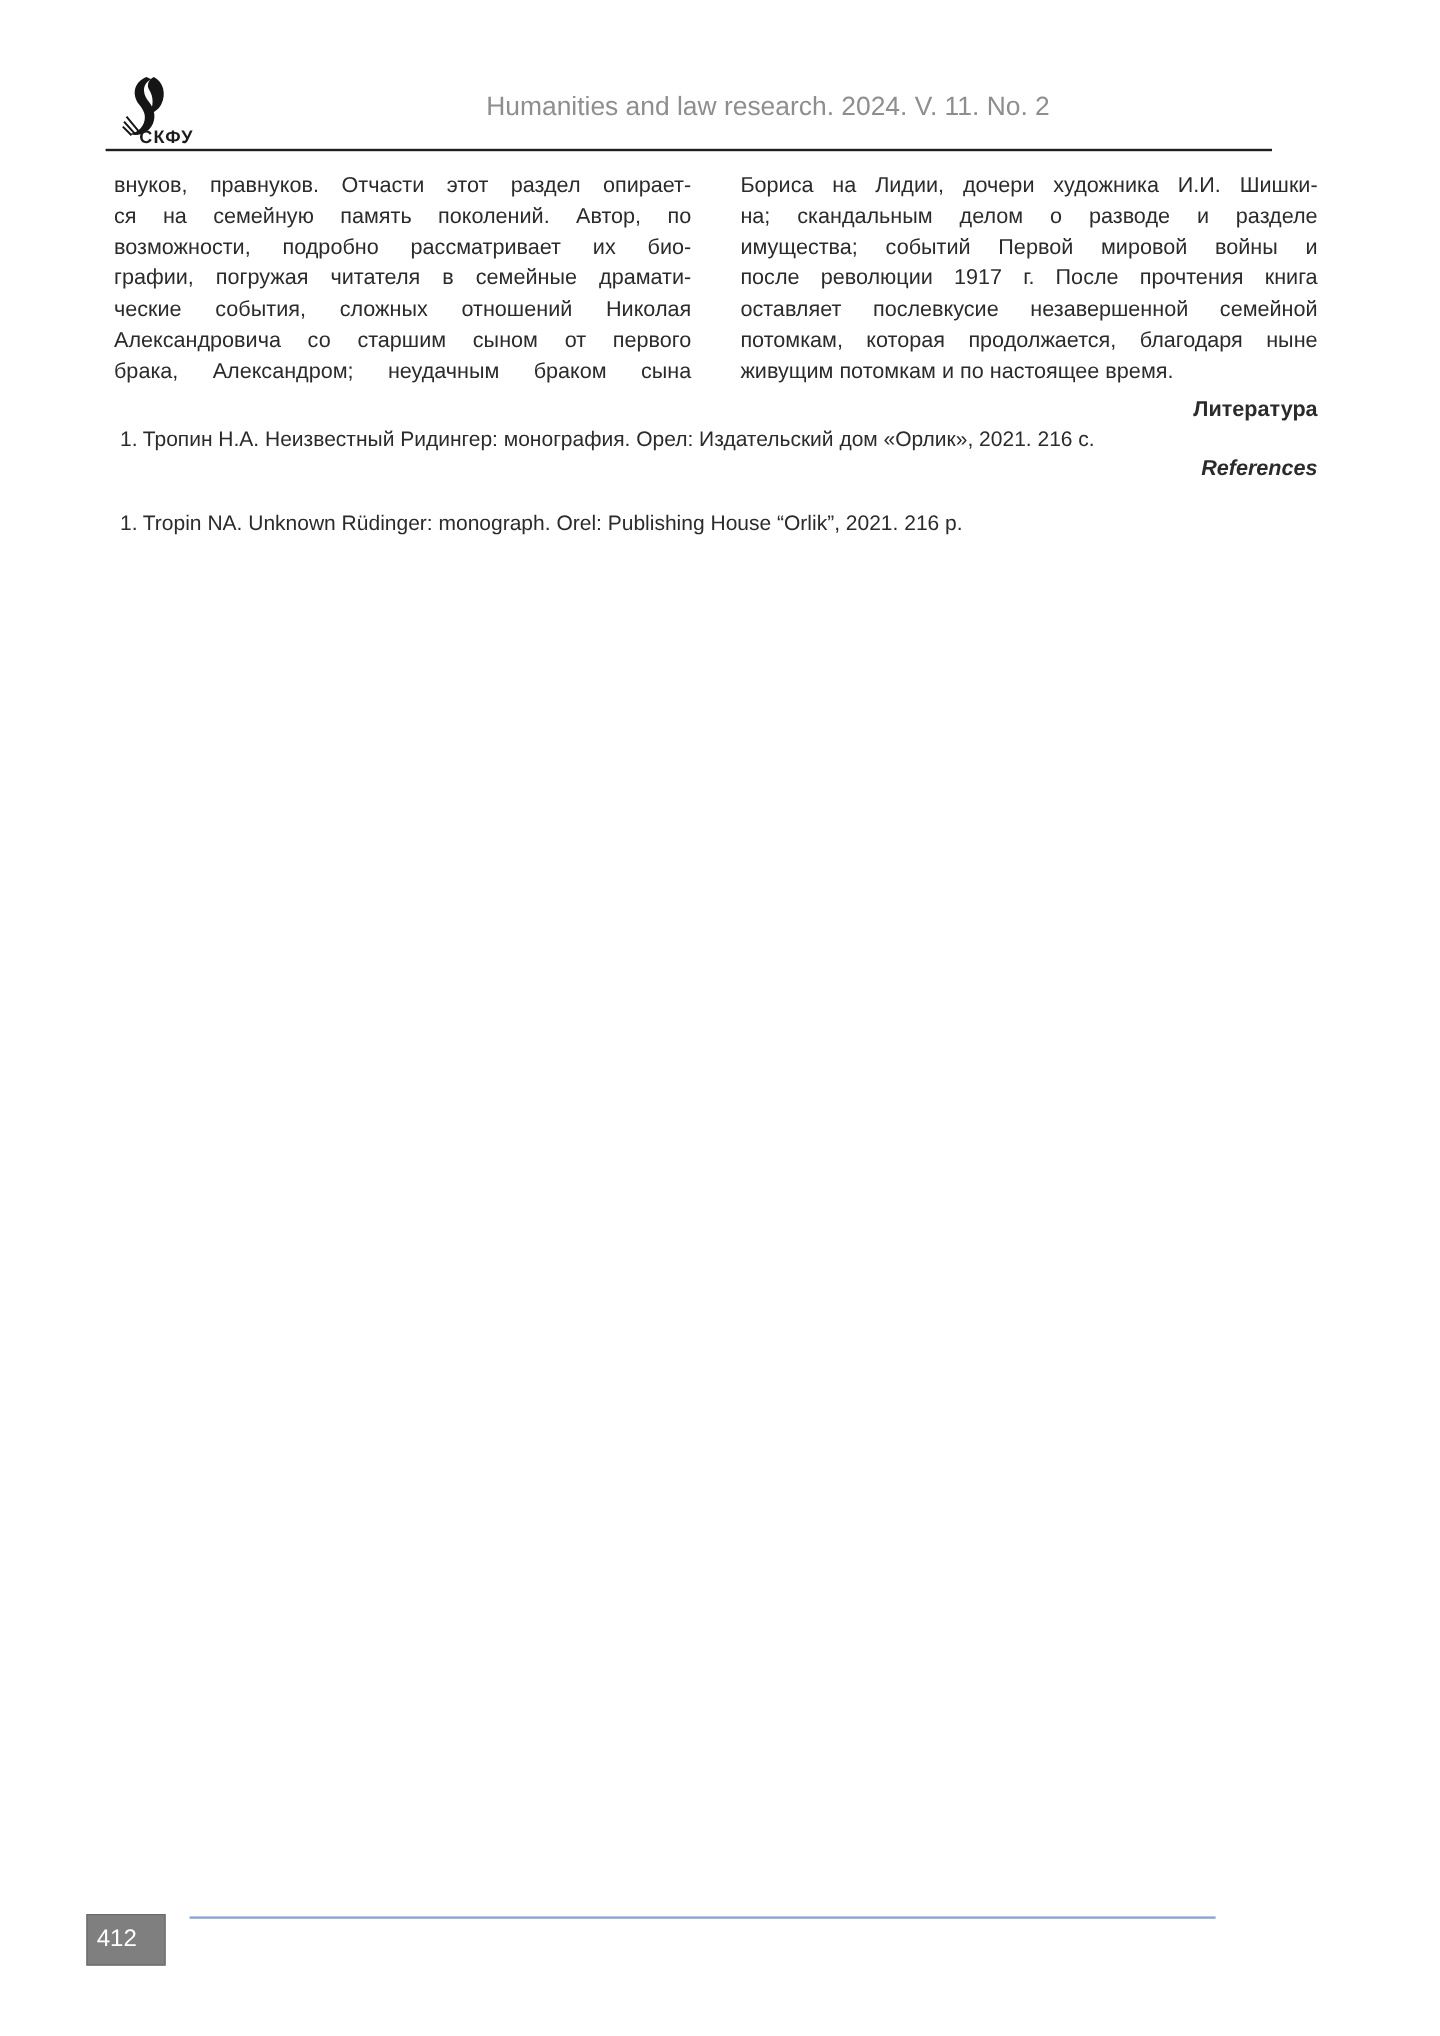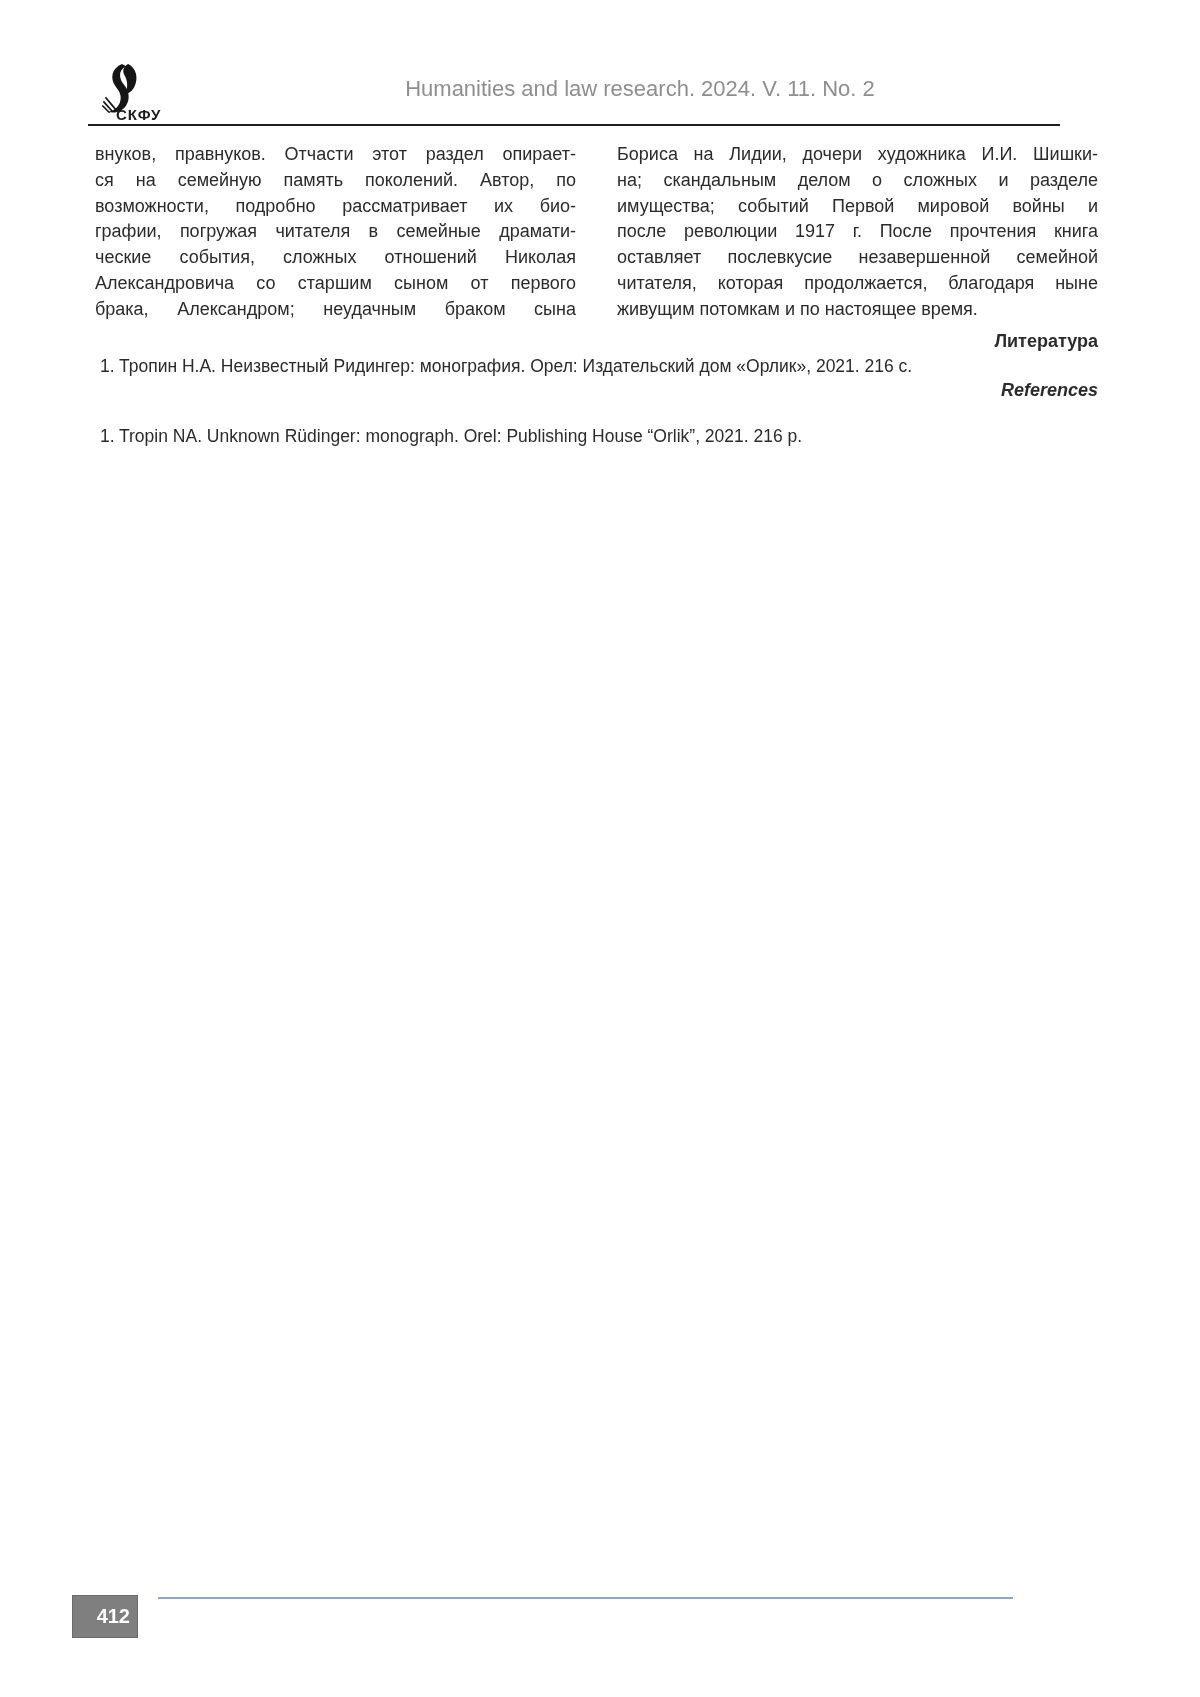--- a/index.html
+++ b/index.html
@@ -55,22 +55,22 @@
     display:flex; font-size:17.5px; color:var(--text);
   }
   .lit-item{ top:356px; }
   .en-item{ top:426px; }
   .ref-num{ width:24px; padding-left:5px; flex:0 0 auto; }
   .ref-text{ flex:1 1 auto; }
   
   .page-number-box{
     position:absolute; left:72px; top:1595px; width:66px; height:43px;
     background:var(--footer-box); border:1px solid #6a6a6a;
-    color:#ffffff; font-weight:bold; font-size:20px;
-    text-align:right; line-height:41px; padding-right:7px;
+    color:#ffffff; font-weight:normal; font-size:20px;
+    text-align:right; line-height:41px; padding-right:23px;
   }
   .footer-line{
     position:absolute; left:158px; top:1597px; width:855px; height:2px;
     background:var(--footer-line);
   }
 </style>
 </head>
 <body>
 
 <div class="page">
@@ -94,25 +94,25 @@
       <div class="jline">внуков, правнуков. Отчасти этот раздел опирает-</div>
       <div class="jline">ся на семейную память поколений. Автор, по</div>
       <div class="jline">возможности, подробно рассматривает их био-</div>
       <div class="jline">графии, погружая читателя в семейные драмати-</div>
       <div class="jline">ческие события, сложных отношений Николая</div>
       <div class="jline">Александровича со старшим сыном от первого</div>
       <div class="jline">брака, Александром; неудачным браком сына</div>
     </div>
     <div class="col">
       <div class="jline">Бориса на Лидии, дочери художника И.И. Шишки-</div>
-      <div class="jline">на; скандальным делом о сложных и разделе</div>
+      <div class="jline">на; скандальным делом о разводе и разделе</div>
       <div class="jline">имущества; событий Первой мировой войны и</div>
       <div class="jline">после революции 1917 г. После прочтения книга</div>
       <div class="jline">оставляет послевкусие незавершенной семейной</div>
-      <div class="jline">читателя, которая продолжается, благодаря ныне</div>
+      <div class="jline">потомкам, которая продолжается, благодаря ныне</div>
       <div class="jline last">живущим потомкам и по настоящее время.</div>
     </div>
   </div>
 
   <div class="section-heading lit-heading">Литература</div>
   <div class="ref-item lit-item">
     <span class="ref-num">1.</span>
     <span class="ref-text">Тропин Н.А. Неизвестный Ридингер: монография. Орел: Издательский дом «Орлик», 2021. 216 с.</span>
   </div>
 

